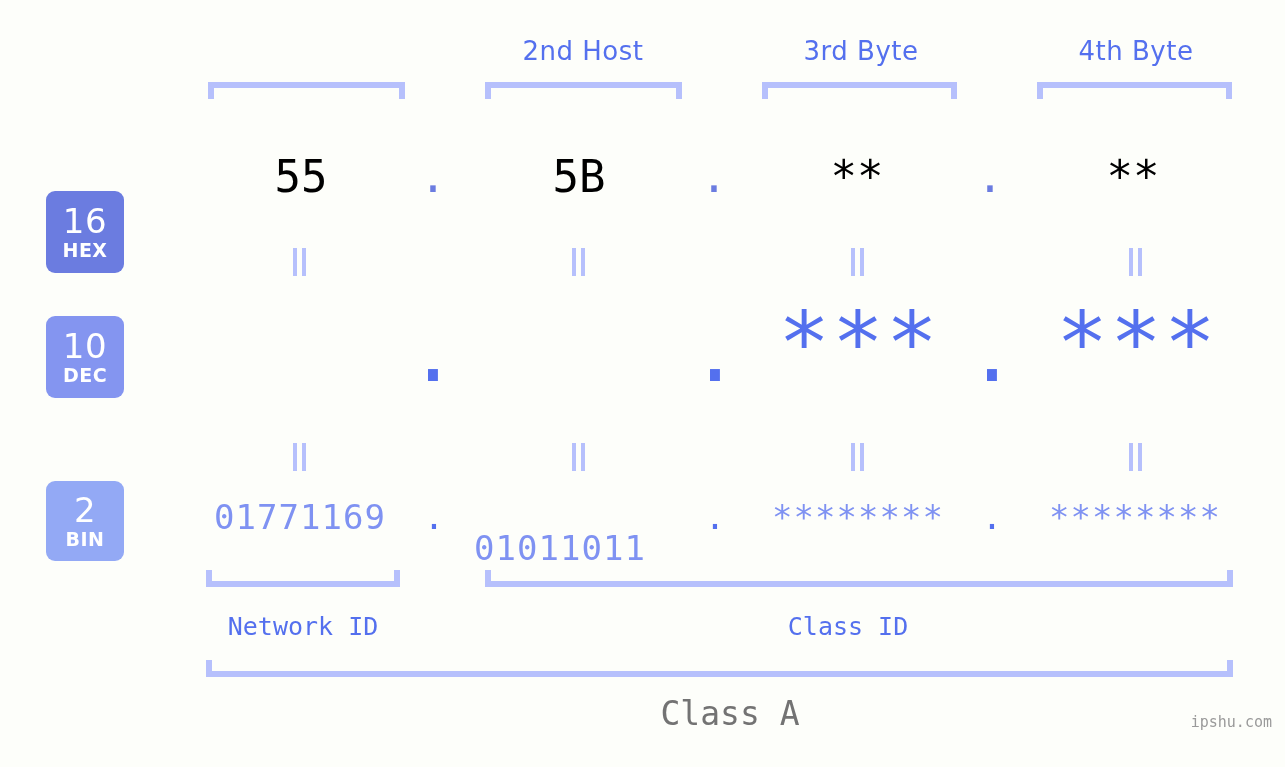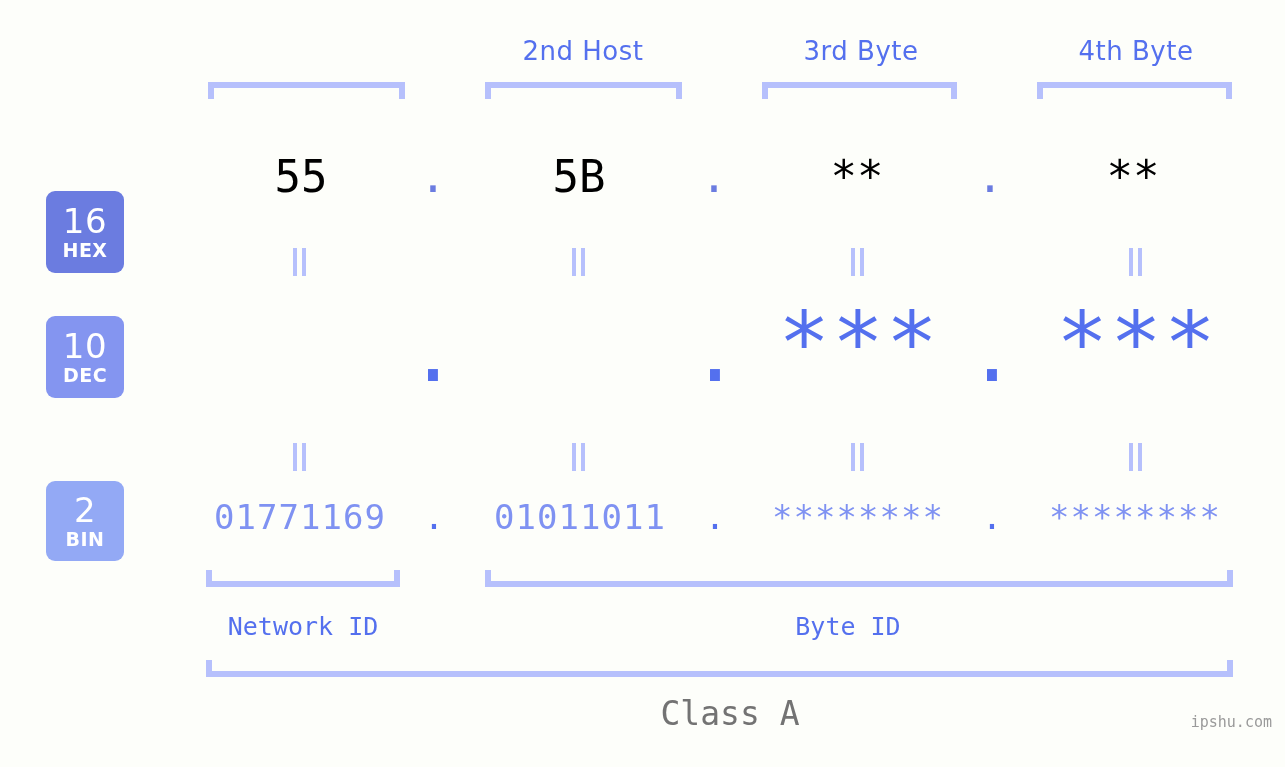--- a/index.html
+++ b/index.html
@@ -266,30 +266,30 @@
     <i class="a"></i>
       <i class="b"></i>
   </div>
   <div class="eq" style="left:1129px; top:443px;">
     <i class="a"></i>
       <i class="b"></i>
   </div>
 
   <div class="val bin-val" style="left:200px; width:200px;">01771169</div>
   <div class="bin-dot" style="left:414px; width:40px; text-align:center;">.</div>
-  <div class="val bin-val" style="left:480px; width:200px;">01011011</div>
+  <div class="val bin-val" style="left:460px; width:200px;margin-top:31px;">01011011</div>
   <div class="bin-dot" style="left:695px; width:40px; text-align:center;">.</div>
   <div class="val bin-val" style="left:758px; width:200px;">********</div>
   <div class="bin-dot" style="left:972px; width:40px; text-align:center;">.</div>
   <div class="val bin-val" style="left:1035px; width:200px;">********</div>
 
   <div class="bracket bracket-up" style="left:206px; top:570px; width:194px;"></div>
   <div class="bracket bracket-up" style="left:485px; top:570px; width:748px;"></div>
 
   <div class="region-label" style="left:203px; top:612px; width:200px;">Network ID</div>
-  <div class="region-label" style="left:748px; top:612px; width:200px;">Byte ID</div>
+  <div class="region-label" style="left:748px; top:612px; width:200px;">Class ID</div>
 
   <div class="bracket bracket-up" style="left:206px; top:660px; width:1027px;"></div>
   <div class="class-label" style="left:620px; top:694px; width:220px;">Class A</div>
 
   <div class="watermark">ipshu.com</div>
 
 </div>
 
 </body></html>

